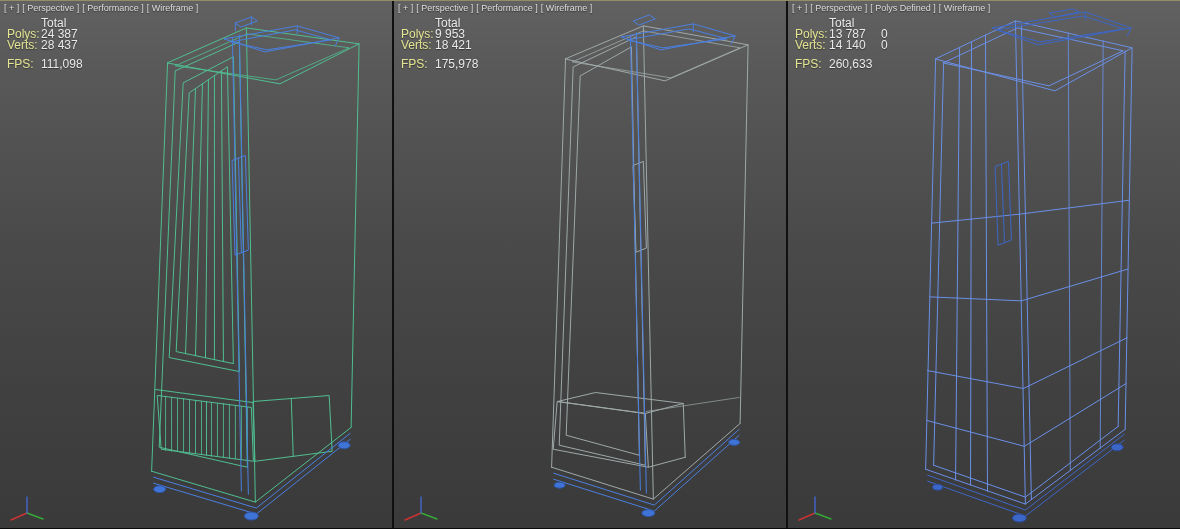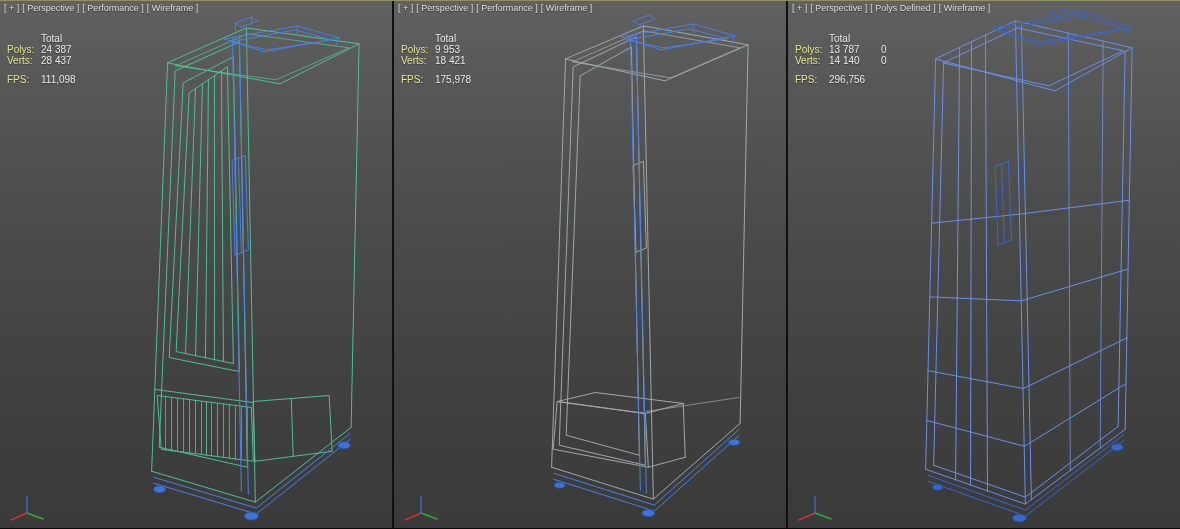--- a/index.html
+++ b/index.html
@@ -17,22 +17,22 @@
     background:linear-gradient(180deg,#616161 0%,#585858 14%,#4a4a4a 45%,#404040 75%,#3a3a3a 100%);
   }
   .vp-label {
     position:absolute; top:2px; left:4px; z-index:3;
     font-size:9px; color:#dedede; display:flex; gap:3px;
     text-shadow:0 1px 1px rgba(0,0,0,.45);
     white-space:nowrap;
   }
   .vp-label span { cursor:pointer; }
   .stats {
-    position:absolute; top:32px; left:7px; z-index:3;
-    font-size:10px; line-height:11px;
+    position:absolute; top:17px; left:7px; z-index:3;
+    font-size:12px; line-height:11px;
     text-shadow:0 1px 1px rgba(0,0,0,.4);
   }
   .stats-grid { display:grid; grid-template-columns:34px 46px 26px; }
   .s-label { color:#e4e492; }
   .s-val, .s-extra, .s-total { color:#eaeaea; }
   .s-extra { text-align:left; padding-left:6px; }
   .row-gap { grid-column:1 / span 3; height:8px; }
   svg.model { position:absolute; inset:0; pointer-events:none; }
   svg.model path { fill:none; stroke-width:1; stroke-linejoin:round; stroke-linecap:round; }
   .tripod { position:absolute; left:5px; bottom:3px; z-index:3; pointer-events:none; }
@@ -175,21 +175,21 @@
         <span class="s-val">13 787</span>
         <span class="s-extra">0</span>
 
         <span class="s-label">Verts:</span>
         <span class="s-val">14 140</span>
         <span class="s-extra">0</span>
 
         <span class="row-gap"></span>
 
         <span class="s-label">FPS:</span>
-        <span class="s-val">296,756</span>
+        <span class="s-val">260,633</span>
         <span></span>
       </div>
     </div>
 
     <svg class="model" viewBox="0 0 393 529" width="100%" height="100%" preserveAspectRatio="none">
       <g stroke="#6a90e8">
         <path d="M148,58 L228,20 L345,47 L268,90 Z M148,58 L138,470 M228,20 L238,505 M345,47 L338,430 M138,470 L238,505 L338,430"></path>
         <path d="M156,62 L230,27 L336,50 L262,85 Z"></path>
         <path d="M156,62 L146,466 M234,24 L244,500 M338,50 L331,427 M146,466 L238,498 L331,427"></path>
         <path d="M144,223 L232,214 L342,200 M142,297 L234,301 L341,269 M140,371 L236,389 L340,338 M139,421 L237,447 L339,384"></path>

